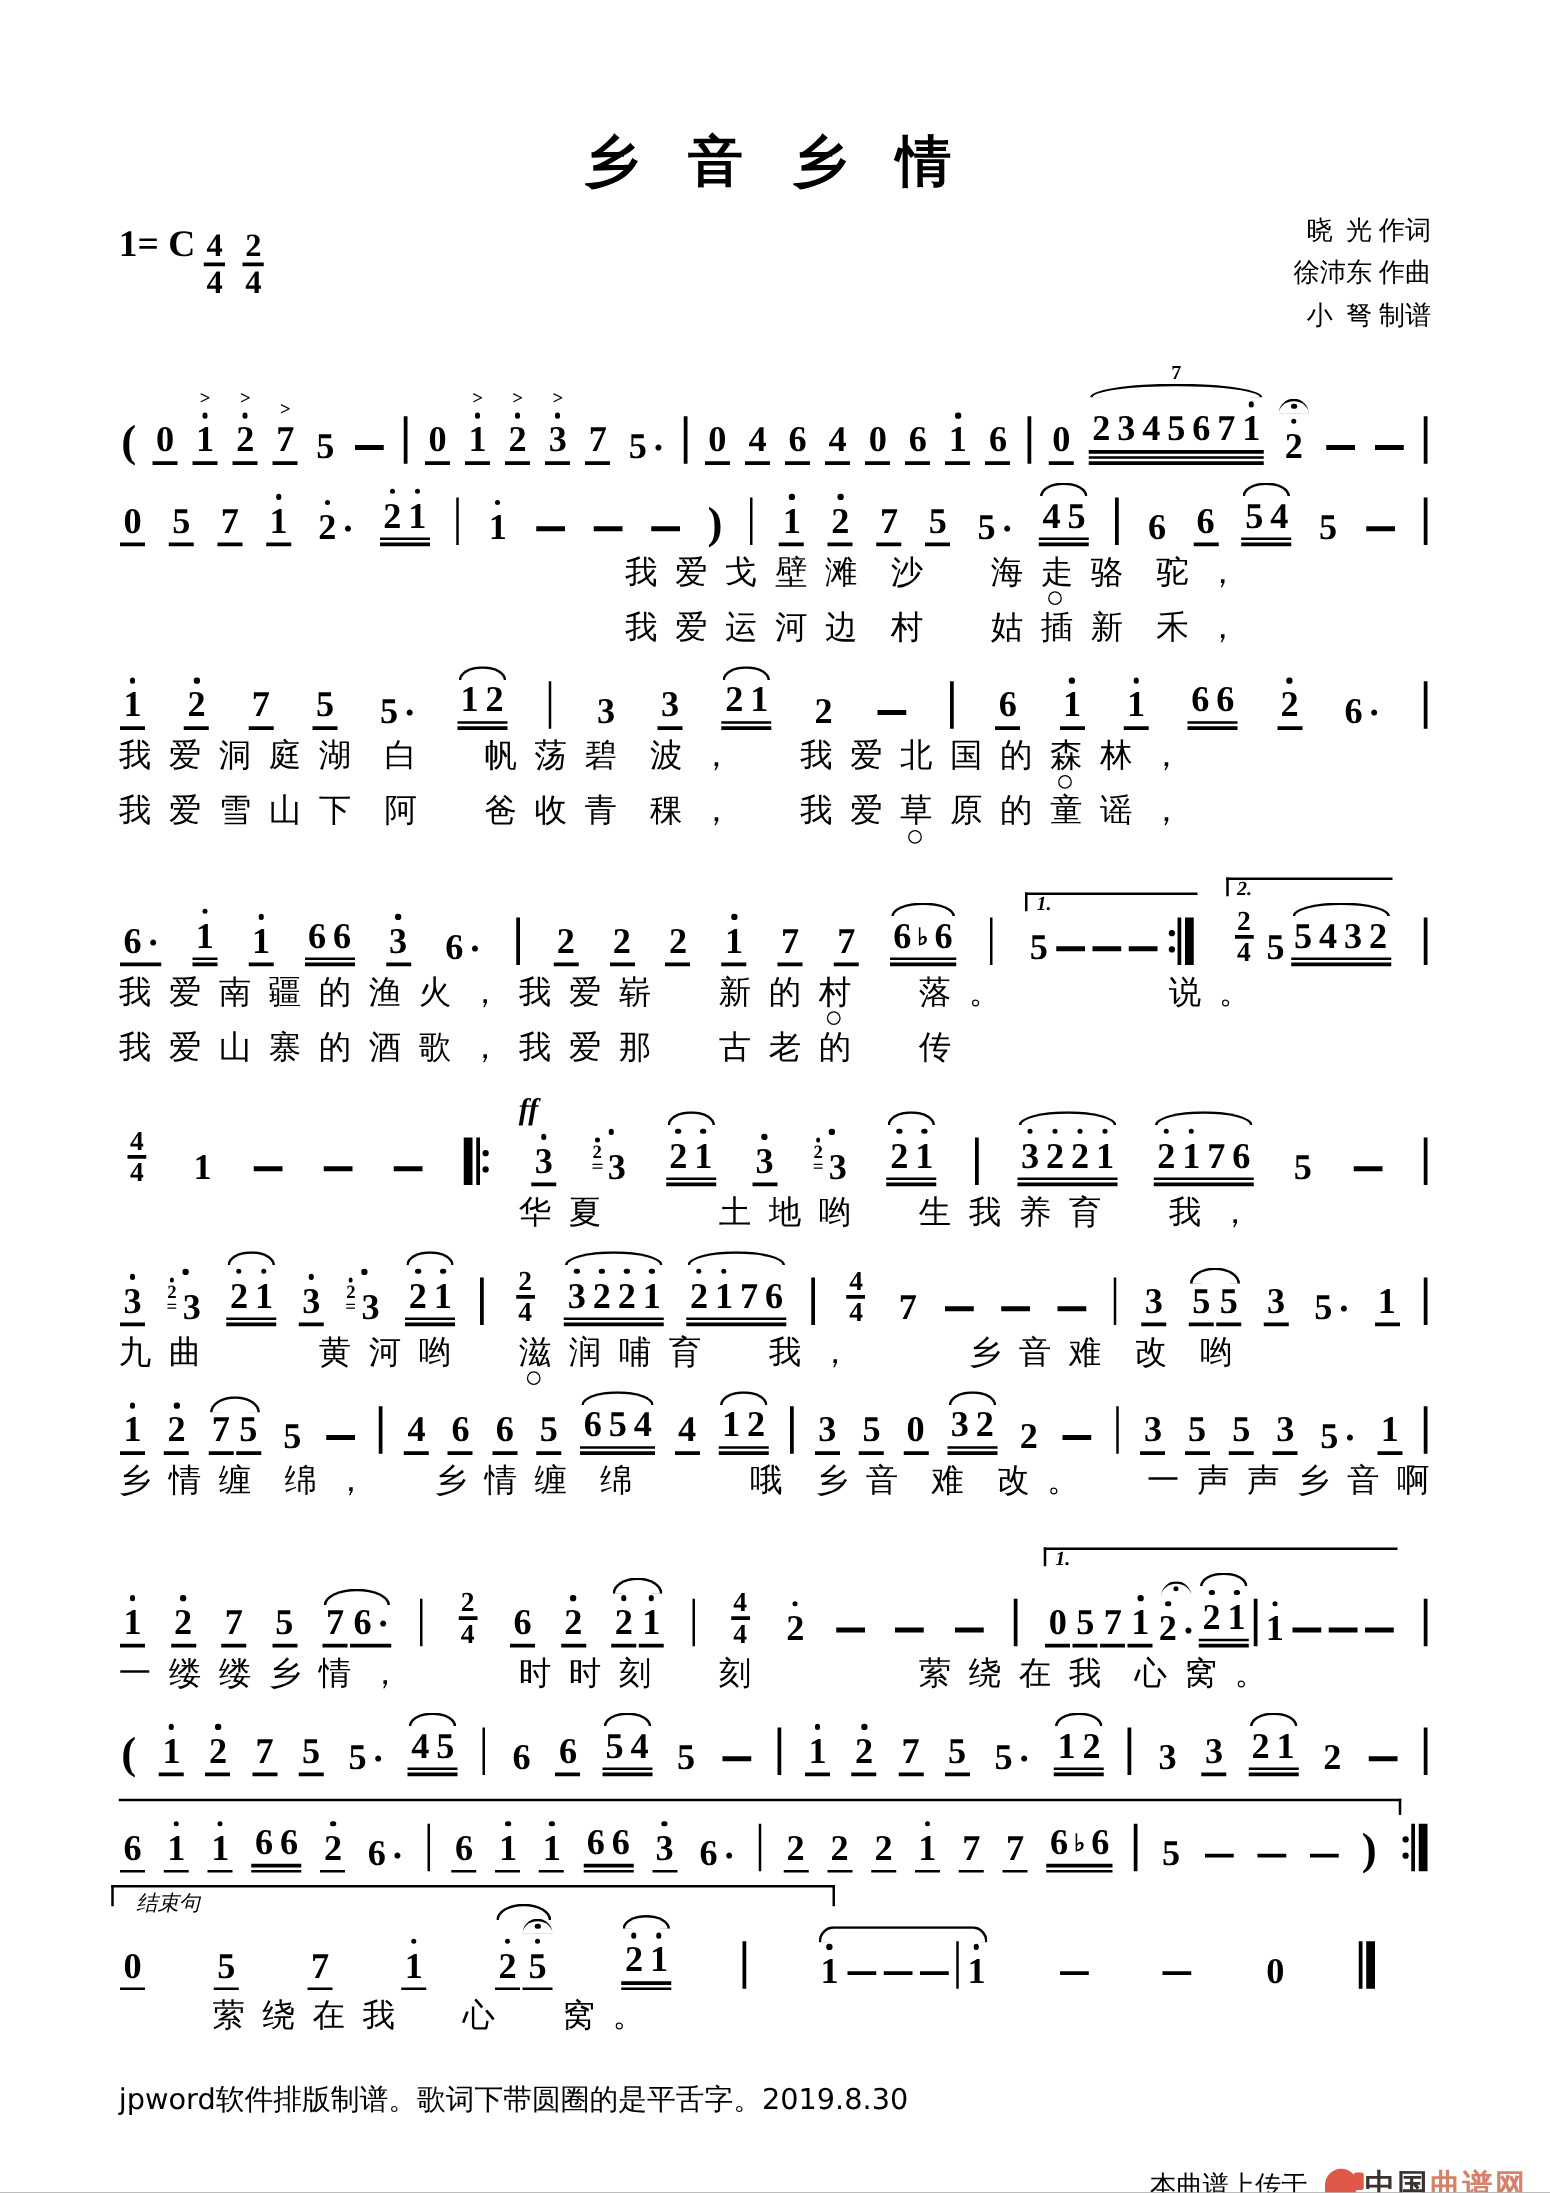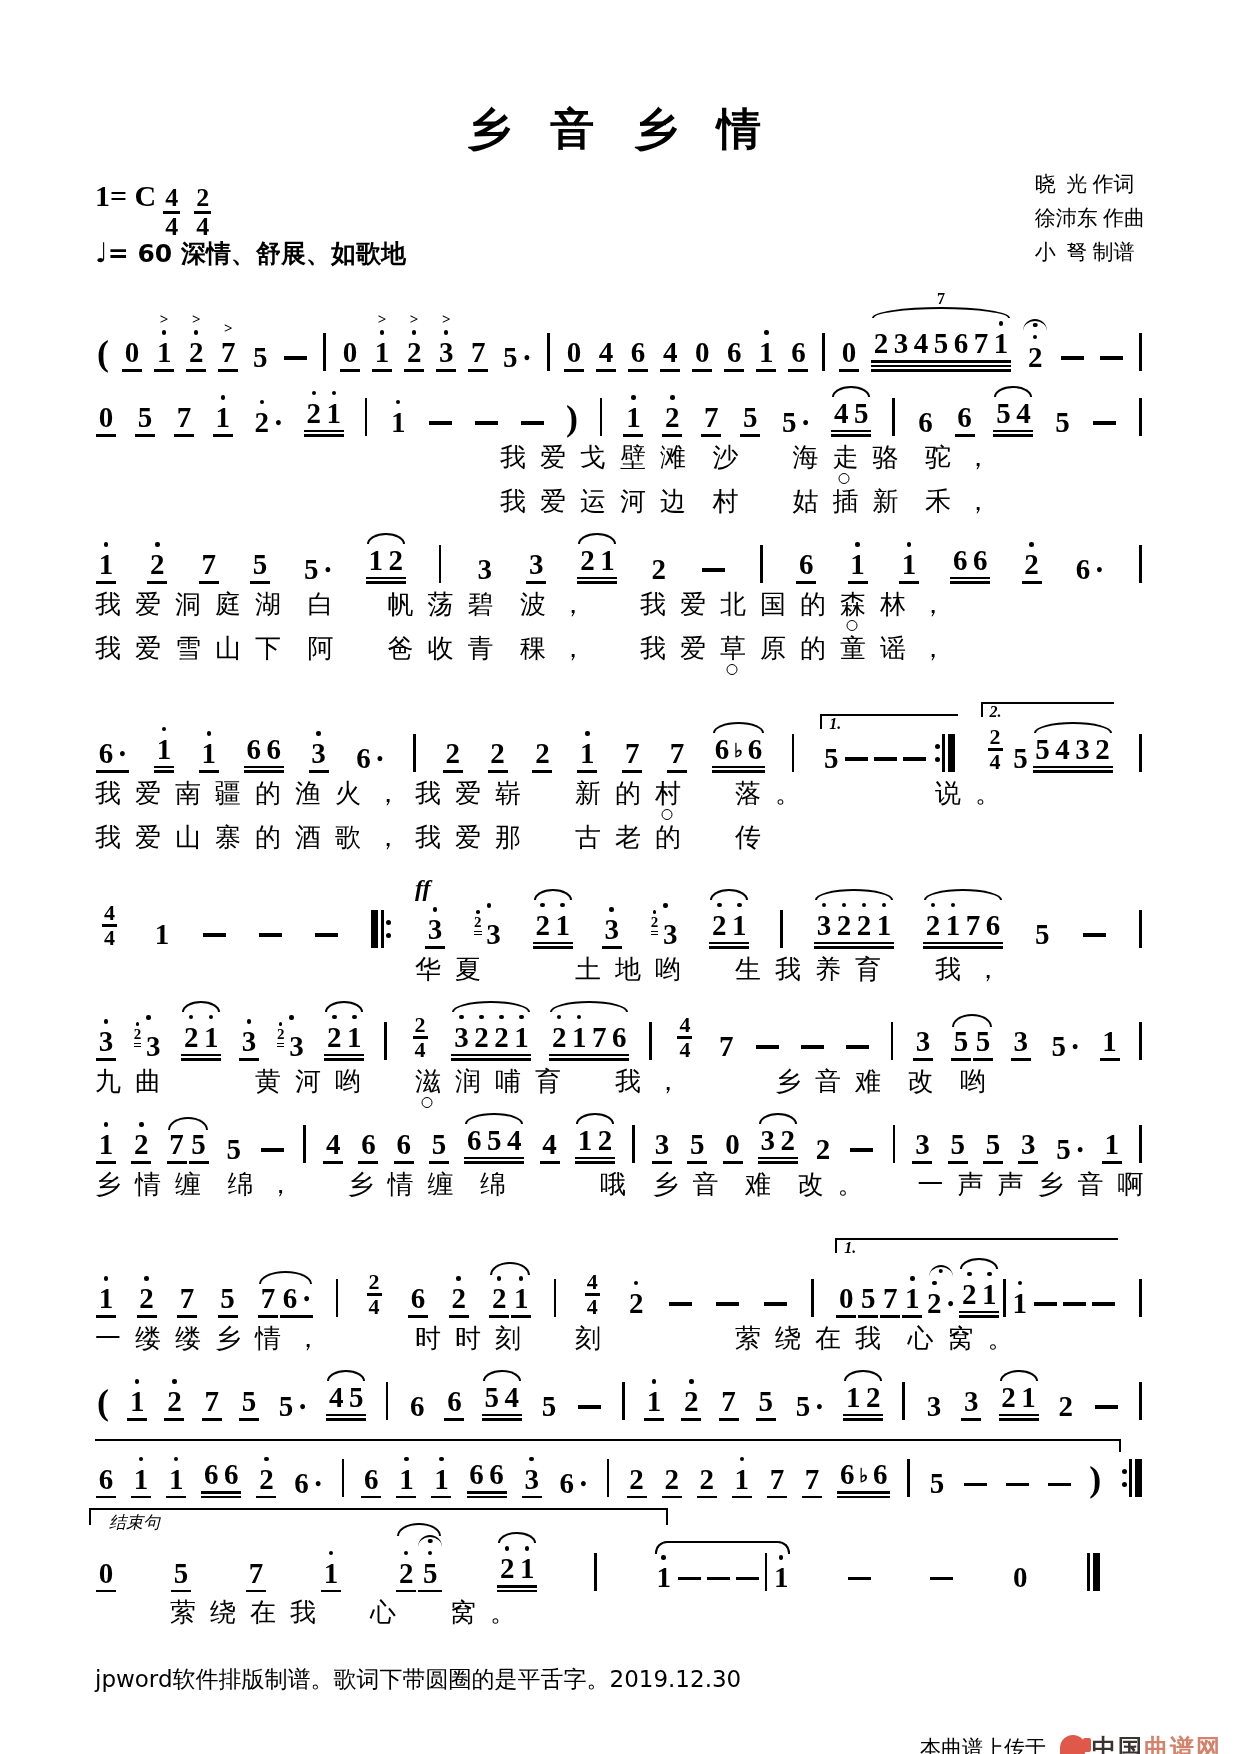--- a/index.html
+++ b/index.html
@@ -12,21 +12,21 @@
   .hdr{position:relative;height:128px;margin-top:6px;}
   .keyrow{position:absolute;left:0;top:14px;display:flex;align-items:flex-start;font:bold 30px "Liberation Serif",serif;}
   .keyrow .ts{margin-left:14px;}
   .ts{display:inline-flex;flex-direction:column;align-items:center;line-height:1;font-family:"Liberation Serif",serif;font-weight:bold;}
   .ts .tsn{font-size:22px;padding:0 2px;}
   .ts .tsd{font-size:22px;border-top:3px solid #000;padding:0 2px;}
   .hdr .ts .tsn,.hdr .ts .tsd{font-size:26px;}
   .temporow{position:absolute;left:0;top:72px;font:bold 25px "DejaVu Sans",sans-serif;}
   .temporow .nq{font-family:"DejaVu Sans",sans-serif;font-size:27px;}
   .subtitle{position:absolute;left:0;right:0;top:26px;text-align:center;font:23px "DejaVu Sans",sans-serif;}
-  .credits{position:absolute;right:0;top:2px;text-align:left;font:21px "Liberation Serif",serif;line-height:1.62;}
+  .credits{position:absolute;right:0;top:2px;text-align:right;font:21px "Liberation Serif",serif;line-height:1.62;}
   .credits .cr{white-space:pre;}
 
   
   .sys{margin-bottom:8px;}
   .mline{display:flex;justify-content:space-between;align-items:flex-end;position:relative;margin:14px 0 4px;}
   .mline.padv{margin-top:34px;}
   .tok{display:inline-flex;flex-direction:column;align-items:center;position:relative;margin:0 1px;}
   .chars{display:flex;align-items:flex-end;}
   .ch{width:20px;text-align:center;font:bold 29px "Liberation Serif",serif;line-height:30px;}
   .flat{width:13px;text-align:center;font:bold 19px "Liberation Serif",serif;line-height:27px;}
@@ -97,24 +97,20 @@
       <div class="keyrow">
         <span>1= C</span>
         <span id="tsigs"><span class="ts" style="margin: 0px 7px;">
               <span class="tsn">4</span>
               <span class="tsd">4</span>
             </span><span class="ts" style="margin: 0px 7px;">
               <span class="tsn">2</span>
               <span class="tsd">4</span>
             </span></span>
       </div>
-      <div class="temporow">
-        <span class="nq">♩</span><span>= 60</span>
-        <span>深情、舒展、如歌地</span>
-      </div>
       <div class="credits" id="credits">
           <div class="cr">晓  光 作词</div>
           <div class="cr">徐沛东 作曲</div>
           <div class="cr">小  弩 制谱</div>
         </div>
     </div>
 
     <div id="score">
         <div class="sys">
           <div class="mline">
@@ -2568,21 +2564,21 @@
             <span class="lc">我</span>
             <span class="lc">　</span>
             <span class="lc">心</span>
             <span class="lc">　</span>
             <span class="lc">窝</span>
             <span class="lc">。</span>
           </div>
         </div>
       </div>
 
-    <div class="footnote">jpword软件排版制谱。歌词下带圆圈的是平舌字。2019.12.30</div>
+    <div class="footnote">jpword软件排版制谱。歌词下带圆圈的是平舌字。2019.8.30</div>
   </div>
 
 
   <div class="upload">
     <span>本曲谱上传于</span>
     <span class="logoicon" id="logoicon" style="background: rgb(224, 88, 74);"></span>
     <span class="brandcn">中国</span>
     <span class="brandrest" id="brandrest" style="color: rgb(212, 130, 107);">曲谱网</span>
   </div>
 </div>

